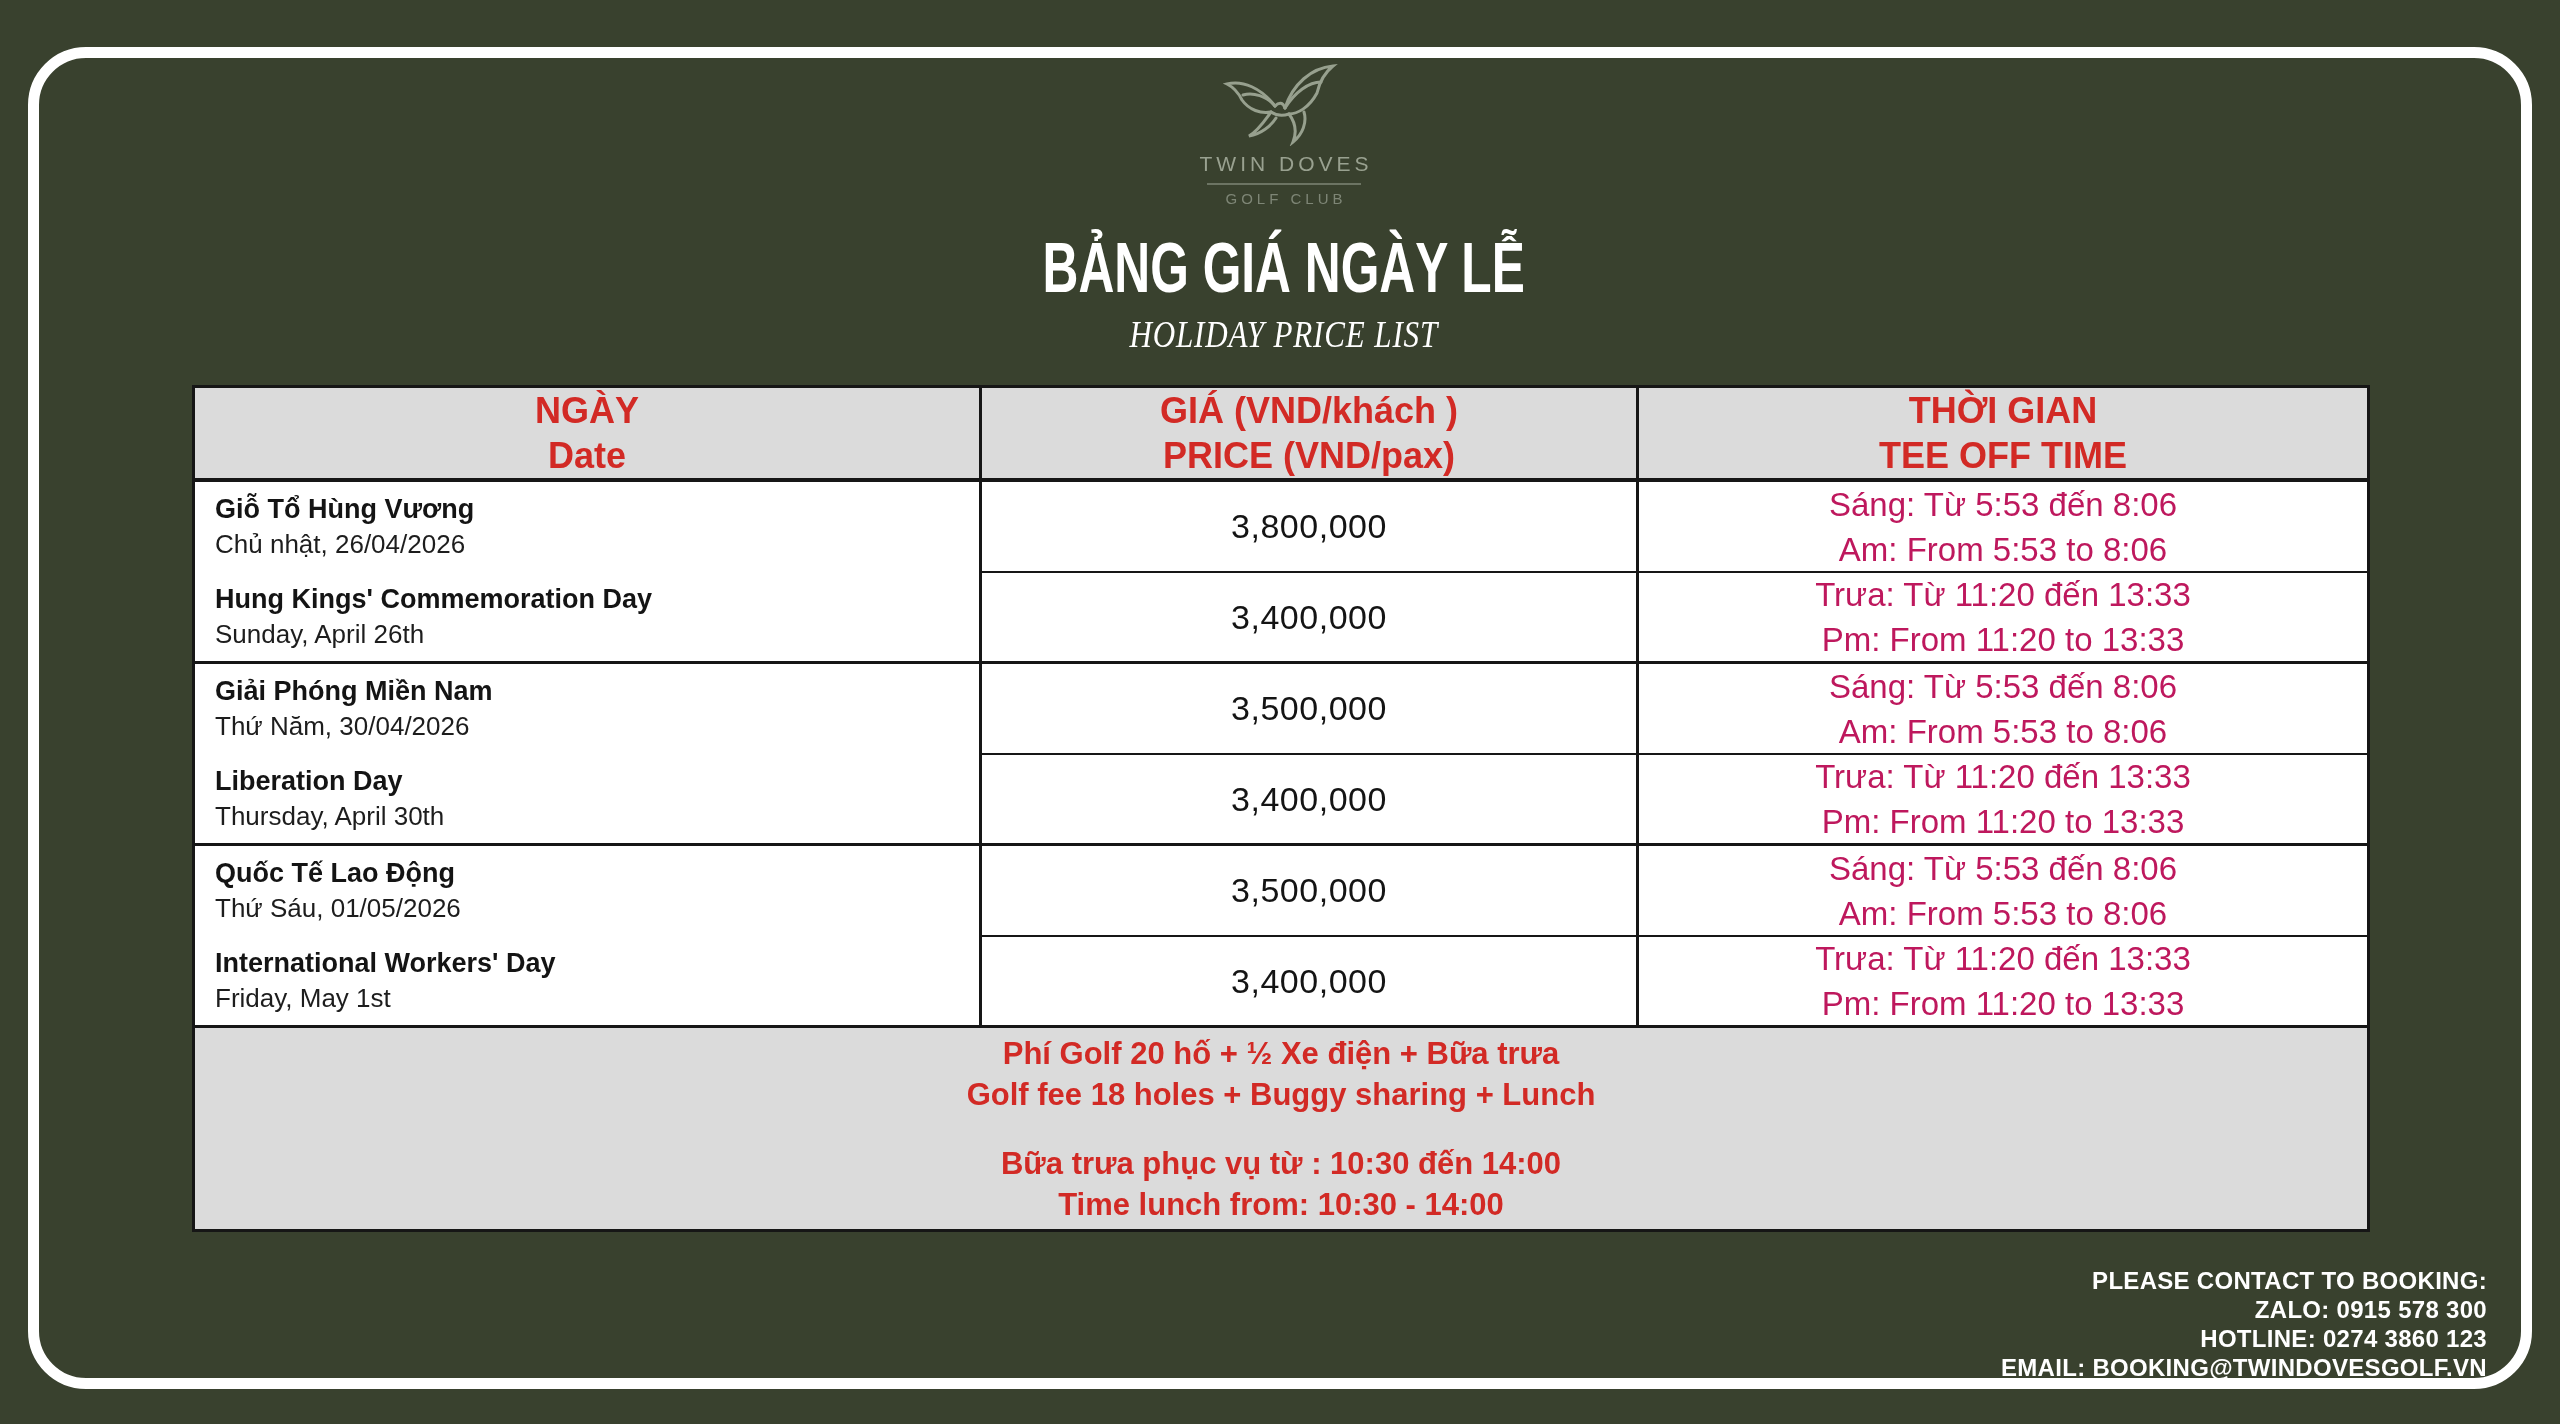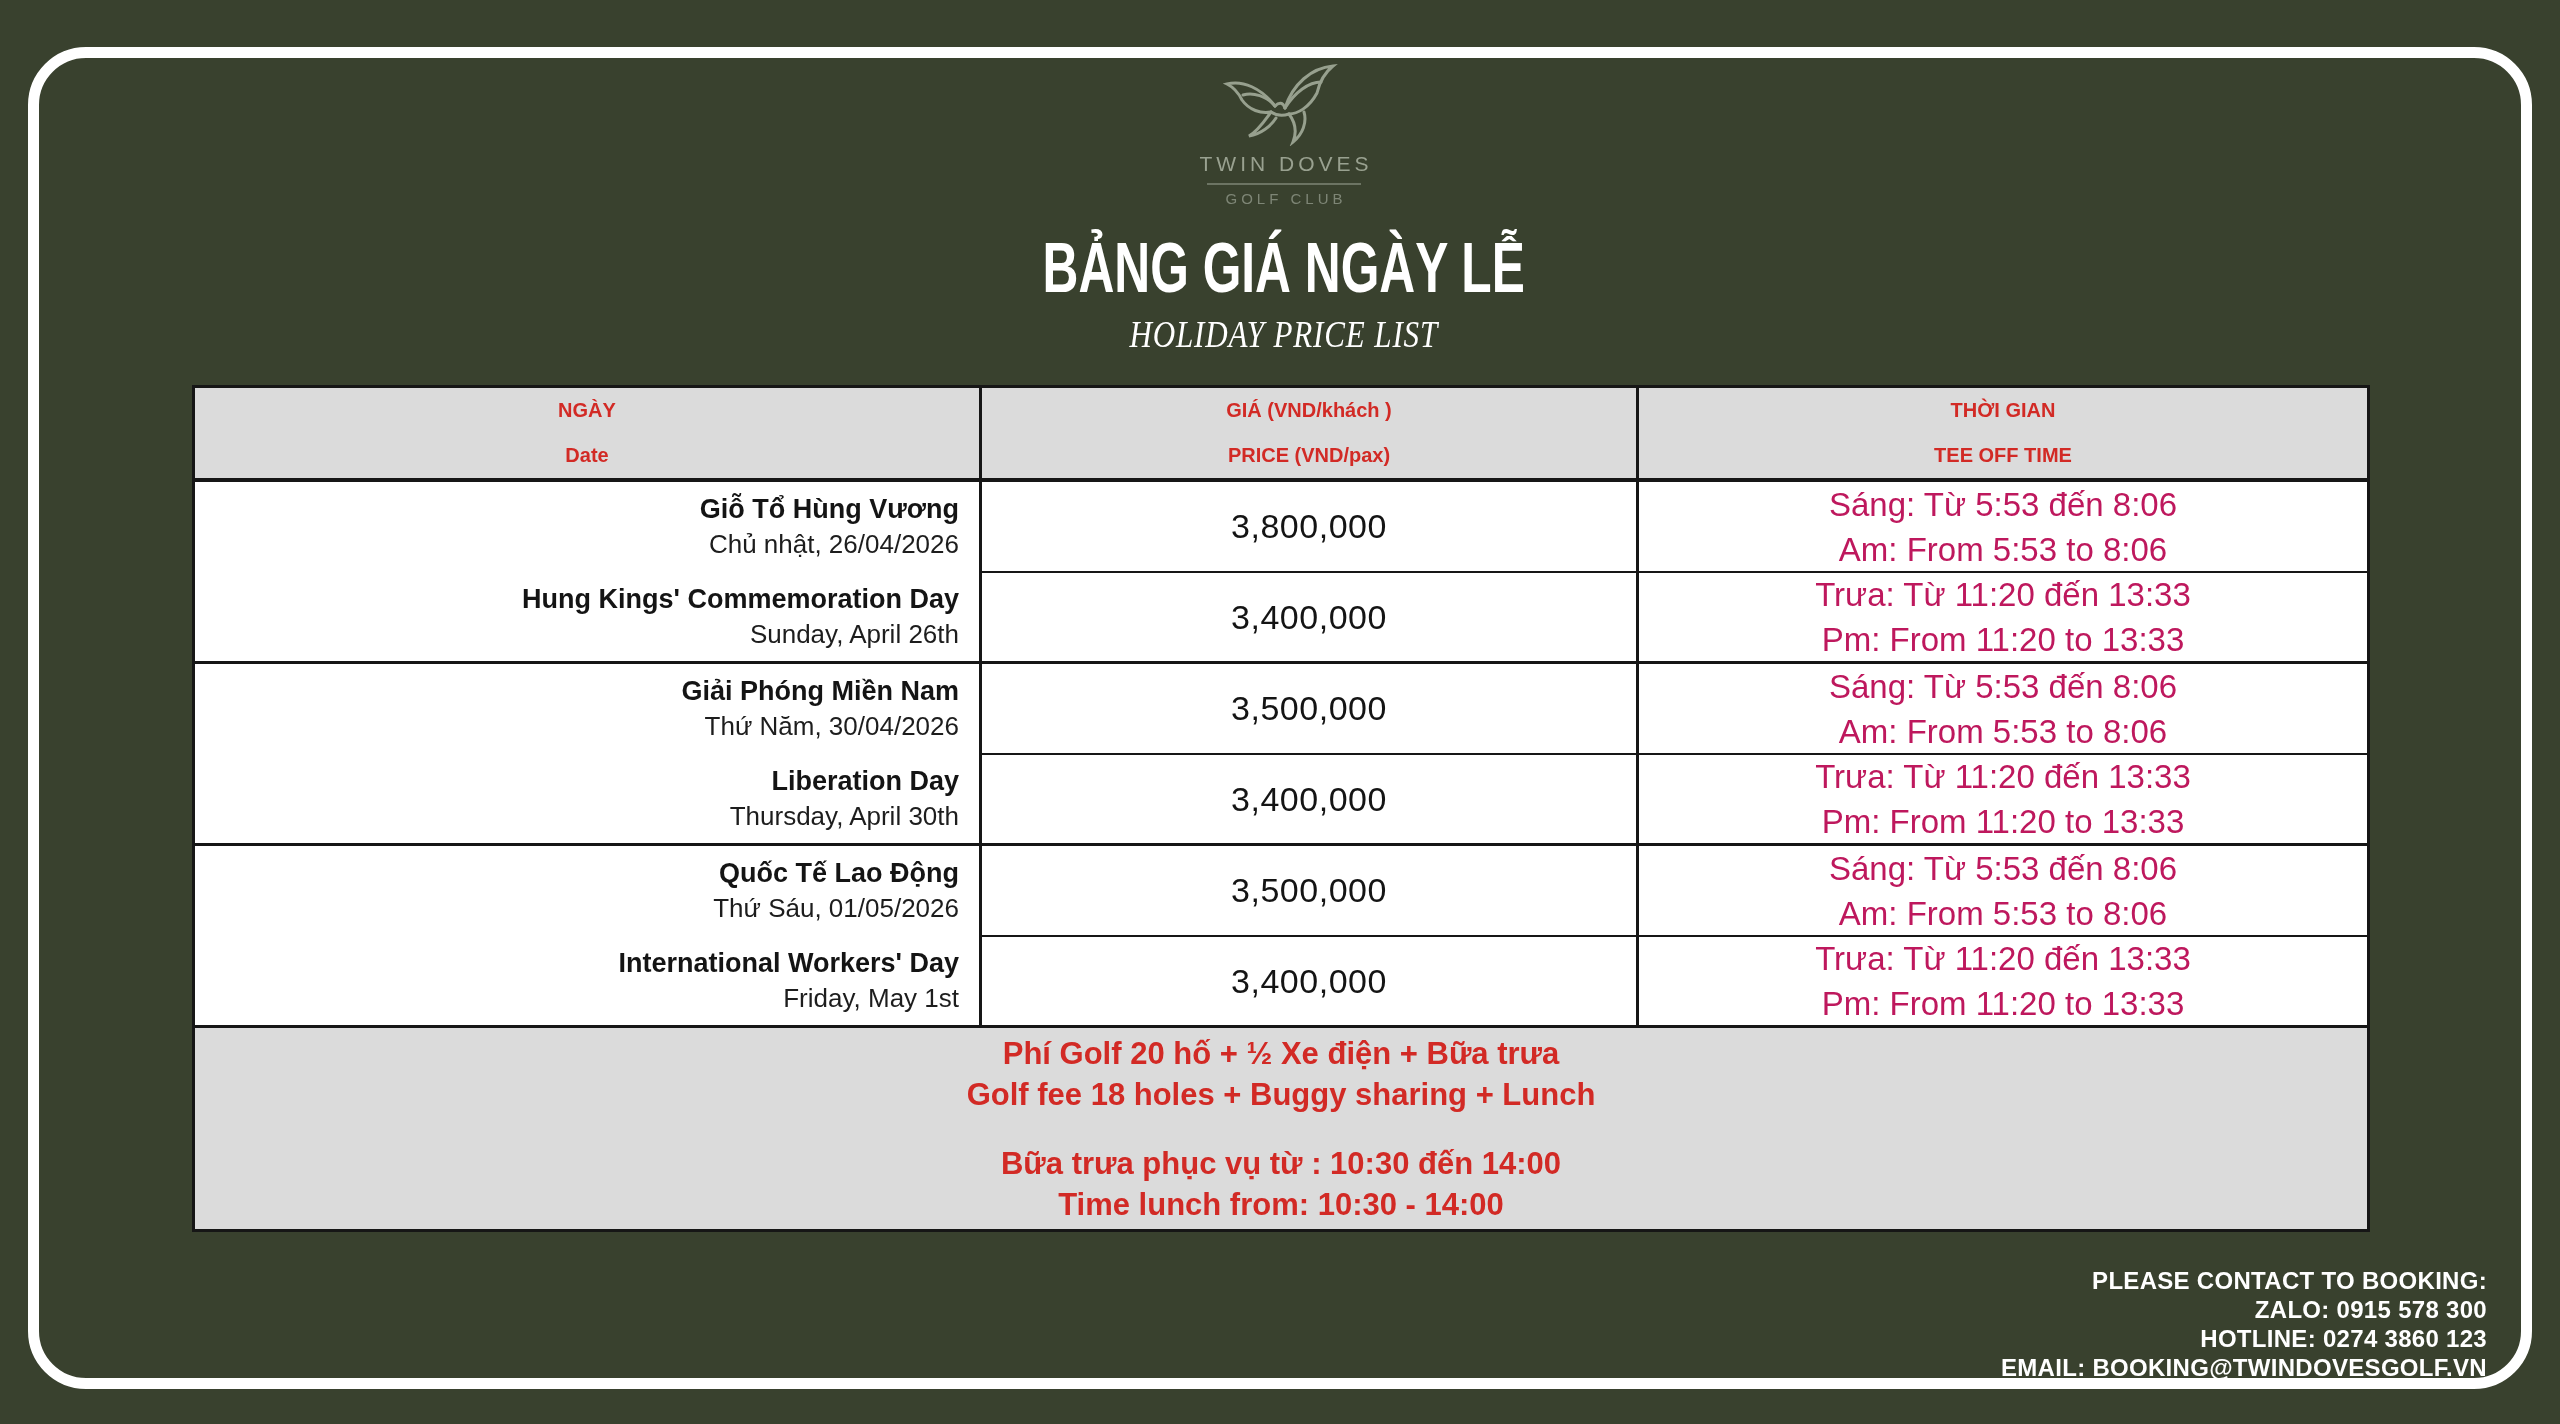--- a/index.html
+++ b/index.html
@@ -69,26 +69,26 @@
     grid-template-rows:94px repeat(6,91px) 201px;
     background:#fff;
     border:3px solid var(--border-dark,#161616);
   }
   .c{display:flex;flex-direction:column;align-items:center;justify-content:center;text-align:center;}
   .vr{border-right:3px solid var(--border-dark,#161616);}
   .hd{
     background:var(--header-bg,#DBDBDB);
     border-bottom:4px solid var(--border-dark,#161616);
     color:var(--accent-red,#D22A25);
-    font-weight:700;font-size:20px;line-height:45px;text-align:center;
+    font-weight:700;font-size:36px;line-height:45px;text-align:center;
   }
   .sub{border-bottom:2px solid var(--border-dark,#161616);}
   .grp{border-bottom:3px solid var(--border-dark,#161616);}
   .datecell{grid-row:span 2;padding:0 20px;}
-  .half{flex:1;display:flex;flex-direction:column;align-items:flex-end;justify-content:center;width:100%;}
+  .half{flex:1;display:flex;flex-direction:column;align-items:flex-start;justify-content:center;width:100%;}
   .holiday-name{font-weight:700;font-size:27px;line-height:33px;color:var(--text-dark,#141414);}
   .holiday-date{font-weight:400;font-size:26px;line-height:32px;color:#1d1d1d;margin-top:2px;}
   .price{font-weight:400;font-size:34px;letter-spacing:.5px;color:var(--text-dark,#141414);}
   .time{font-weight:400;font-size:33px;line-height:45px;color:#be185d;}
   .notice{
     grid-column:1/-1;
     background:var(--header-bg,#DBDBDB);
     color:var(--accent-red,#D22A25);
     font-weight:700;font-size:31px;line-height:41px;
   }

